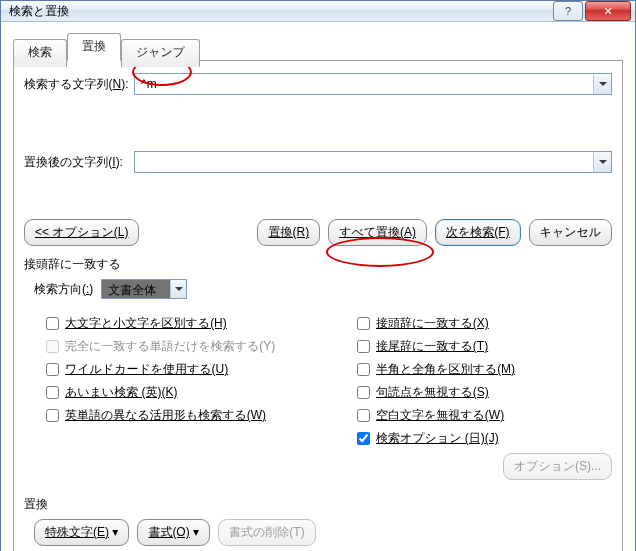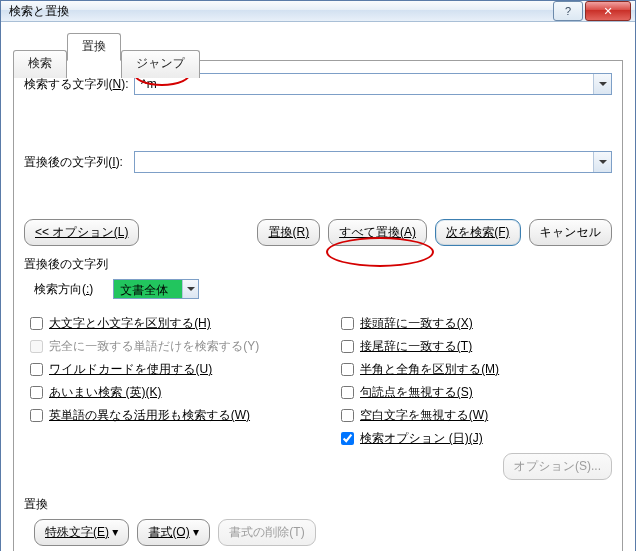--- a/index.html
+++ b/index.html
@@ -64,21 +64,21 @@
     padding: 4px 14px 5px;
     border: 1px solid #9f9f9f;
     border-bottom: none;
     background: linear-gradient(to bottom,#fdfdfd,#ececec);
     margin-right: 0px;
     border-top-left-radius: 3px;
     border-top-right-radius: 3px;
     cursor: pointer;
     color: #222;
     position: relative;
-    top: 18px;
+    top: 7px;
   }
   .tab.active {
     background: #fff;
     border-bottom: 1px solid #fff;
     top: 1px;
     z-index: 3;
   }
   .tabpanel {
     border: 1px solid #9f9f9f;
     padding: 12px 10px 12px 10px;
@@ -157,41 +157,41 @@
   }
   .opt-row {
     display: flex;
     align-items: center;
     margin: 4px 0 10px 10px;
   }
   .small-select-wrap {
     display: flex;
     border: 1px solid #7d9fc7;
     height: 20px; width: 86px;
-    background: #22c55e;
-    margin-left: 20px;
+    background: #737373;
+    margin-left: 8px;
   }
   .small-select-wrap .val {
     flex: 1; padding: 2px 6px; font-size: 12px;
   }
   .small-select-wrap .dd {
     width: 16px; display:flex;align-items:center;justify-content:center;
     background: linear-gradient(to bottom,#f5f8fc,#dbe6f2);
     border-left: 1px solid #b5c7dc;
     cursor:pointer;
   }
   .cols {
     display: flex;
     gap: 40px;
     margin-left: 6px;
   }
   .col { flex:1; }
   .chk {
     display: flex; align-items: center;
-    margin: 6px 0;
+    margin: 6px 16px;
     gap: 6px;
   }
   .chk input { margin: 0; }
   .chk.disabled { color: #8f8f8f; }
   .ul { text-decoration: underline; }
   .replace-section-title {
     margin-top: 16px;
   }
   .bottom-btns {
     display: flex;
@@ -261,21 +261,21 @@
 
       <div class="btnrow" style="margin-top:46px;">
         <div class="btn"><span class="ul">&lt;&lt; オプション(L)</span></div>
         <div class="spacer"></div>
         <div class="btn"><span class="ul">置換(R)</span></div>
         <div class="btn"><span class="ul">すべて置換(A)</span></div>
         <div class="btn blue-border"><span class="ul">次を検索(F)</span></div>
         <div class="btn">キャンセル</div>
       </div>
 
-      <div class="section-title">置換後の文字列</div>
+      <div class="section-title">接頭辞に一致する</div>
 
       <div class="opt-row">
         <span>
           <span>検索方向(</span><span class="ul">:</span><span>)</span>
         </span>
         <div class="small-select-wrap">
           <div class="val">文書全体</div>
           <div class="dd">
             <div class="tri-down"></div>
           </div>

